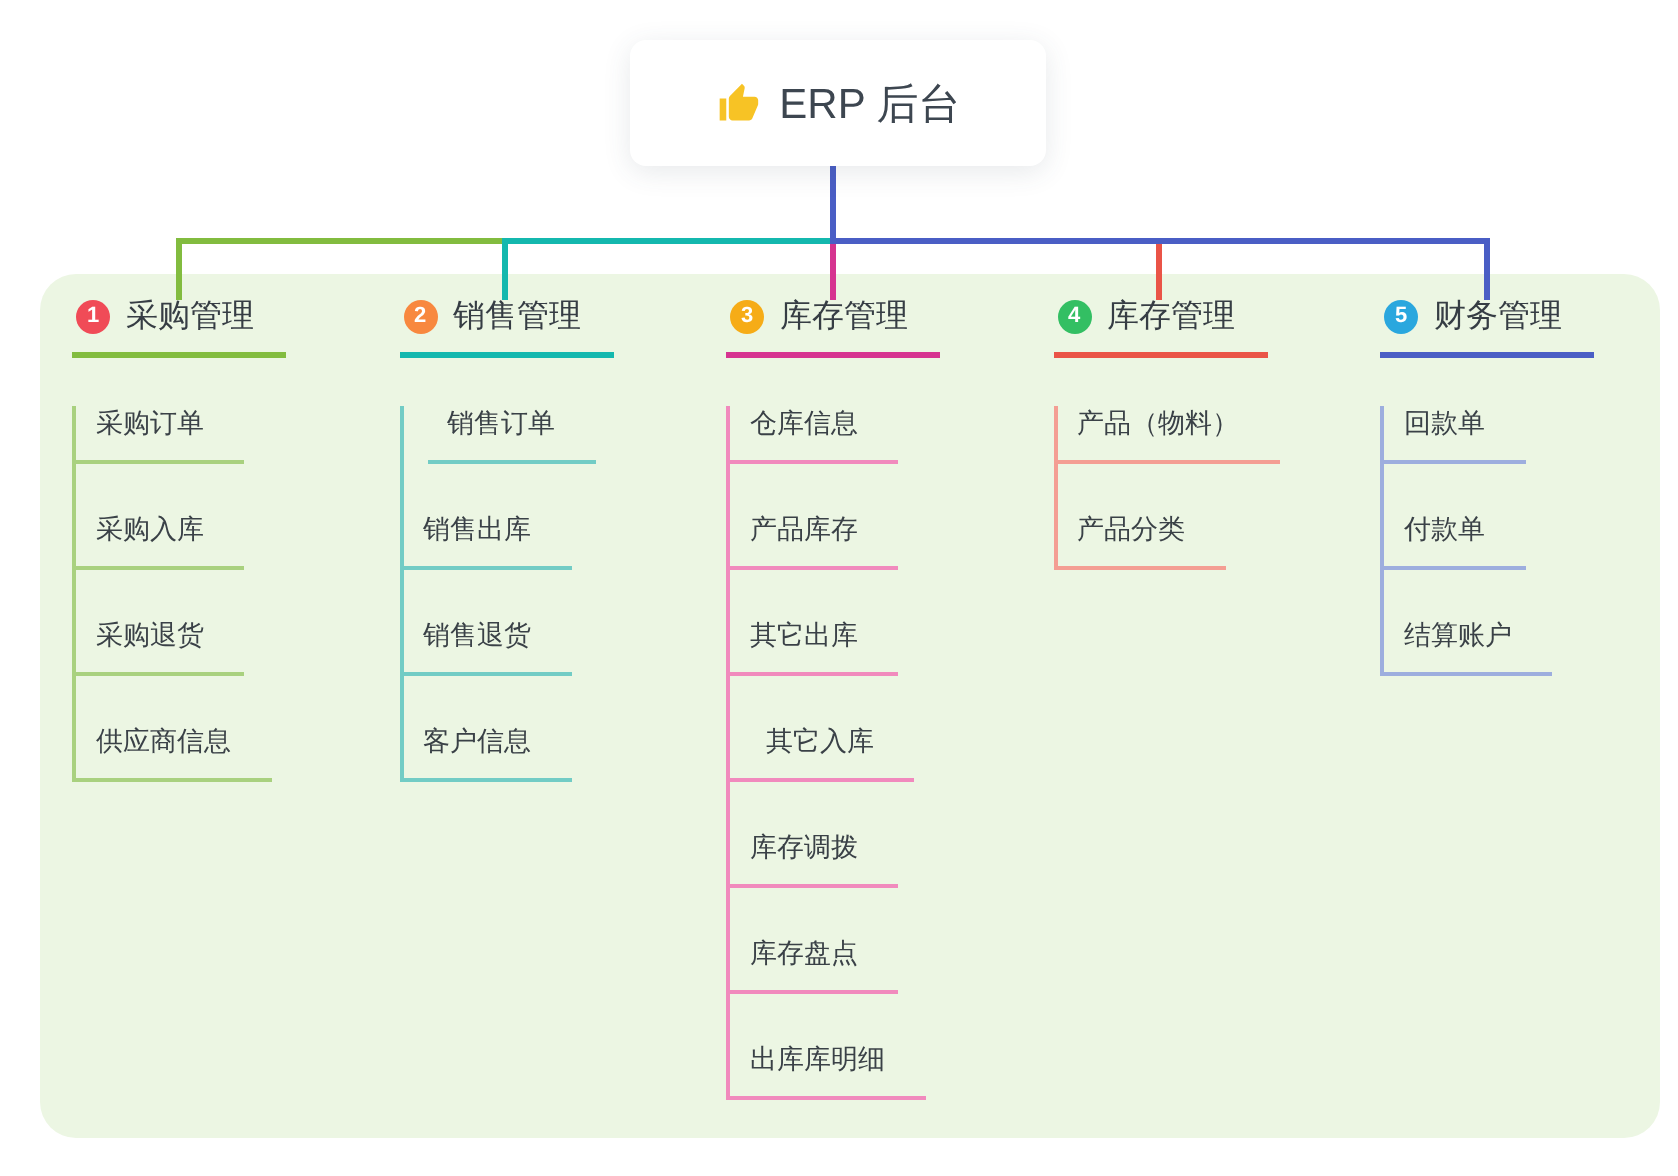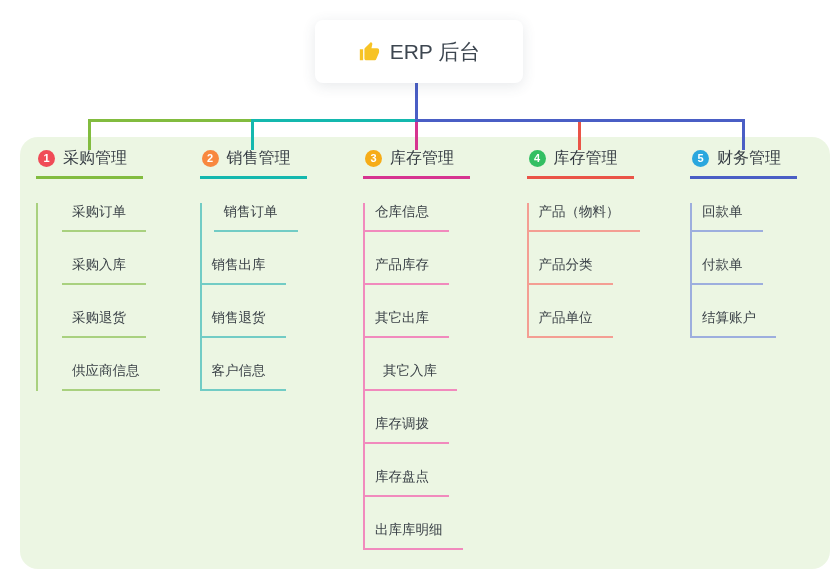--- a/index.html
+++ b/index.html
@@ -120,21 +120,21 @@
     </span>
     <span>ERP 后台</span>
   </div>
 
   <div id="branches">
       <div class="branch" style="left: 36px;">
         <div class="branch-header" style="border-bottom-color: rgb(130, 188, 63);">
           <span class="badge" style="background: rgb(240, 75, 87);">1</span>
           <span>采购管理</span>
         </div>
-        <div class="children" style="border-left-color: rgb(169, 209, 127); padding-left: 24px;">
+        <div class="children" style="border-left-color: rgb(169, 209, 127);">
           <div class="child" style="border-bottom-color: rgb(169, 209, 127);">采购订单</div>
           <div class="child" style="border-bottom-color: rgb(169, 209, 127);">采购入库</div>
           <div class="child" style="border-bottom-color: rgb(169, 209, 127);">采购退货</div>
           <div class="child" style="border-bottom-color: rgb(169, 209, 127);">供应商信息</div>
         </div>
       </div>
       <div class="branch" style="left: 199.5px;">
         <div class="branch-header" style="border-bottom-color: rgb(20, 184, 174);">
           <span class="badge" style="background: rgb(248, 136, 63);">2</span>
           <span>销售管理</span>
@@ -162,21 +162,20 @@
         </div>
       </div>
       <div class="branch" style="left: 526.5px;">
         <div class="branch-header" style="border-bottom-color: rgb(234, 84, 71);">
           <span class="badge" style="background: rgb(51, 191, 99);">4</span>
           <span>库存管理</span>
         </div>
         <div class="children" style="border-left-color: rgb(244, 158, 147);">
           <div class="child" style="border-bottom-color: rgb(244, 158, 147);">产品（物料）</div>
           <div class="child" style="border-bottom-color: rgb(244, 158, 147);">产品分类</div>
-          <div class="child" style="border-bottom-color: rgb(244, 158, 147);">产品单位</div>
         </div>
       </div>
       <div class="branch" style="left: 690px;">
         <div class="branch-header" style="border-bottom-color: rgb(74, 94, 197);">
           <span class="badge" style="background: rgb(42, 167, 222);">5</span>
           <span>财务管理</span>
         </div>
         <div class="children" style="border-left-color: rgb(157, 174, 222);">
           <div class="child" style="border-bottom-color: rgb(157, 174, 222); text-align: right;">回款单</div>
           <div class="child" style="border-bottom-color: rgb(157, 174, 222);">付款单</div>

